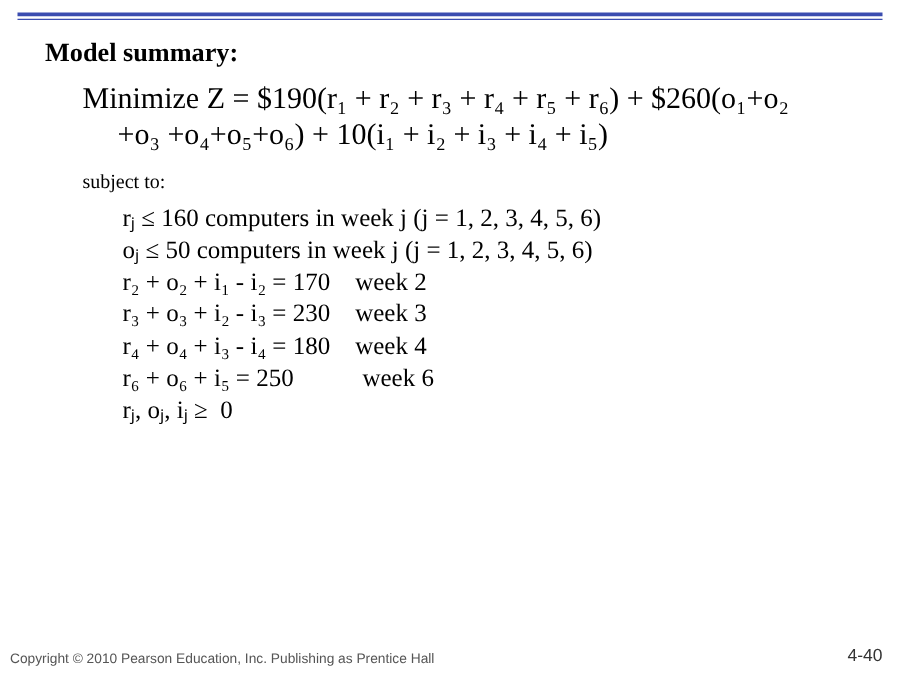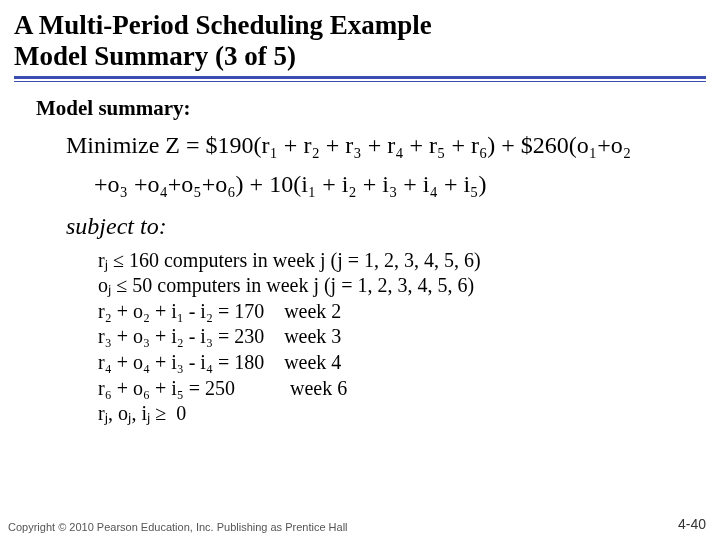--- a/index.html
+++ b/index.html
@@ -40,26 +40,24 @@
     margin: 6px 0 10px 22px;
   }
   .body1 {
     font-size: 24px;
     margin: 0 36px 14px 52px;
     line-height: 1.2;
   }
   .indent {
     padding-left: 28px;
     display: block;
-    margin-top: 10px;
   }
   .subjto {
-    font-size: 24px;
+    font-size: 16px;
     margin: 0 0 8px 52px;
-    font-style: italic;
   }
   .constraints {
     font-size: 20px;
     margin: 0 0 0 84px;
     line-height: 1.28;
     font-family: Liberation Serif, serif;
   }
   .row {
     white-space: pre;
   }
@@ -80,24 +78,20 @@
     font-family: Arial, sans-serif;
     font-size: 14px;
     color: #333;
     margin-top: 35px;
   }
 </style>
 </head>
 <body>
 
 <div class="slide">
-  <div class="title">
-    <span>A Multi-Period Scheduling Example</span><br>
-    <span>Model Summary (3 of 5)</span>
-  </div>
   <div class="rule-wrap">
     <div class="rule1"></div>
     <div class="rule2"></div>
   </div>
 
   <div class="section">Model summary:</div>
 
   <div class="body1">
     <span>Minimize Z = $190(r₁ + r₂ + r₃ + r₄ + r₅ + r₆) + $260(o₁+o₂</span>
     <span class="indent">+o₃ +o₄+o₅+o₆) + 10(i₁ + i₂ + i₃ + i₄ + i₅)</span>

